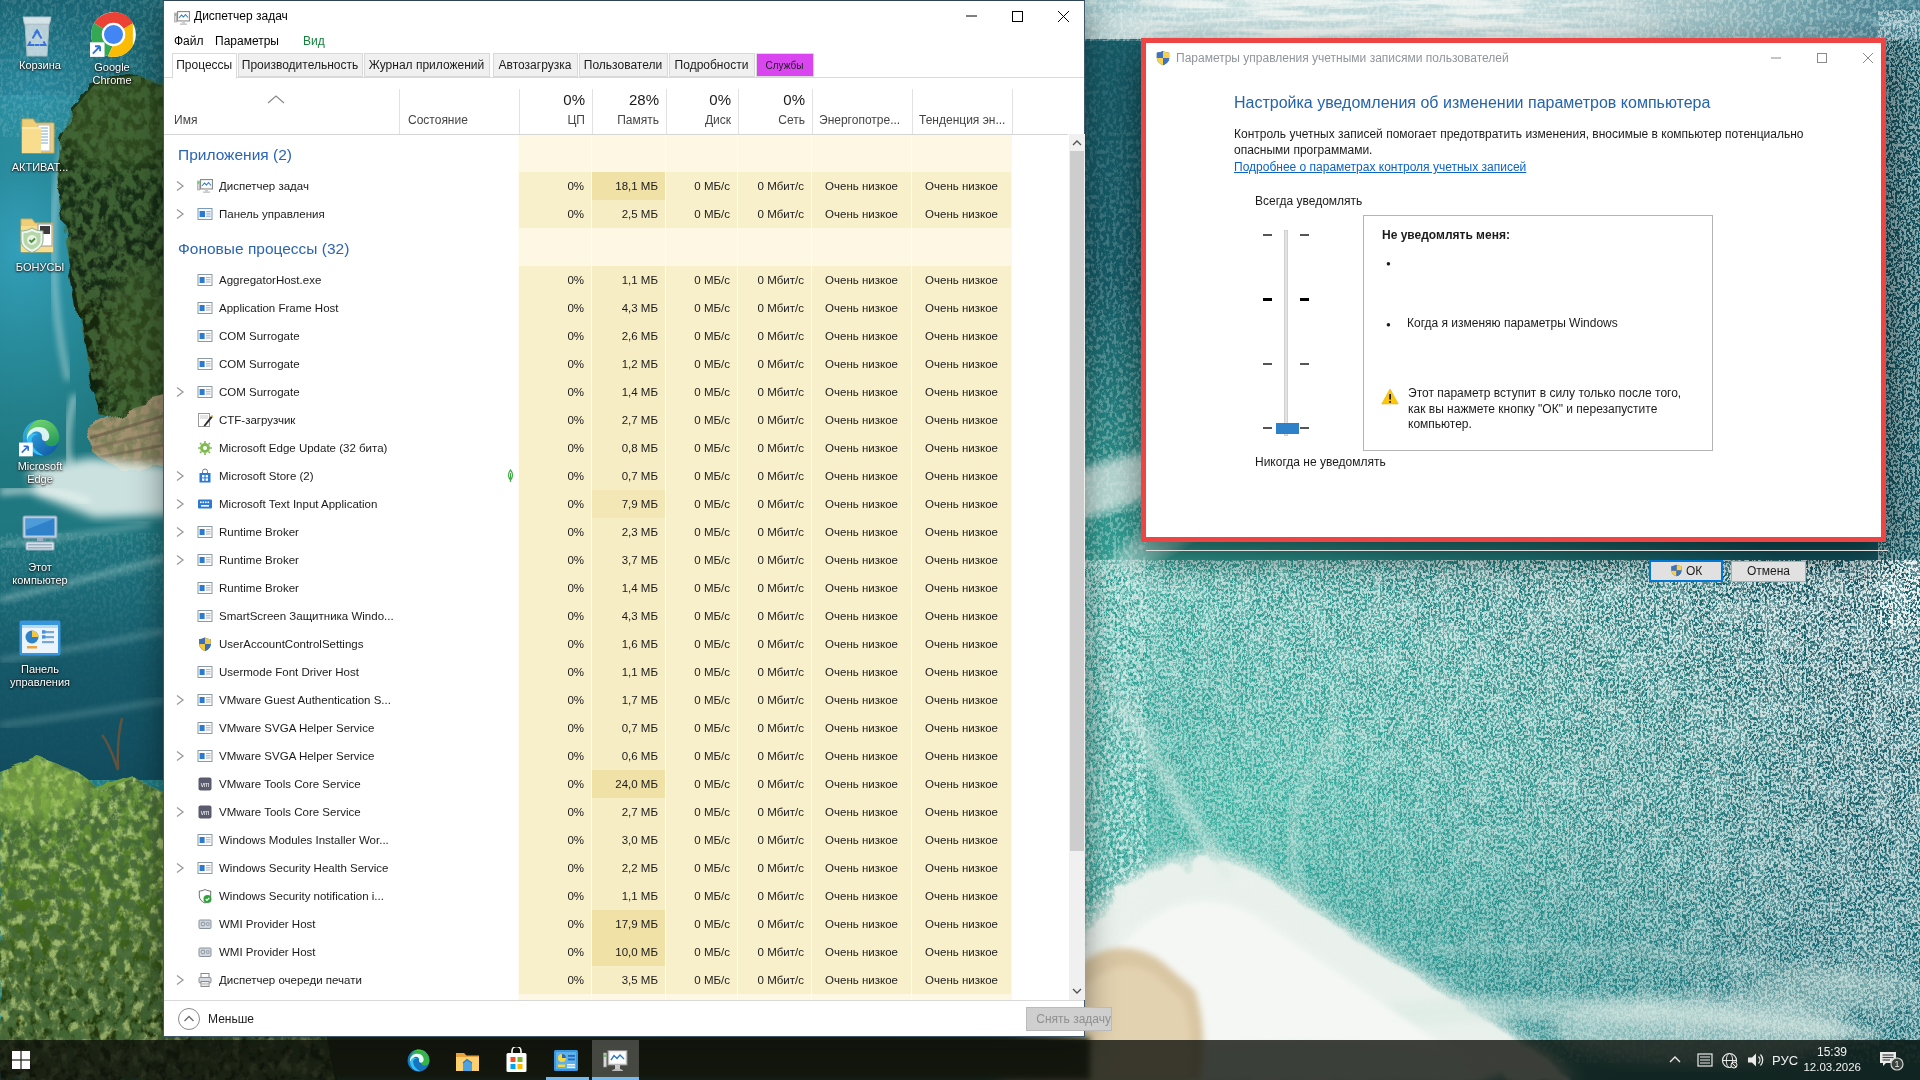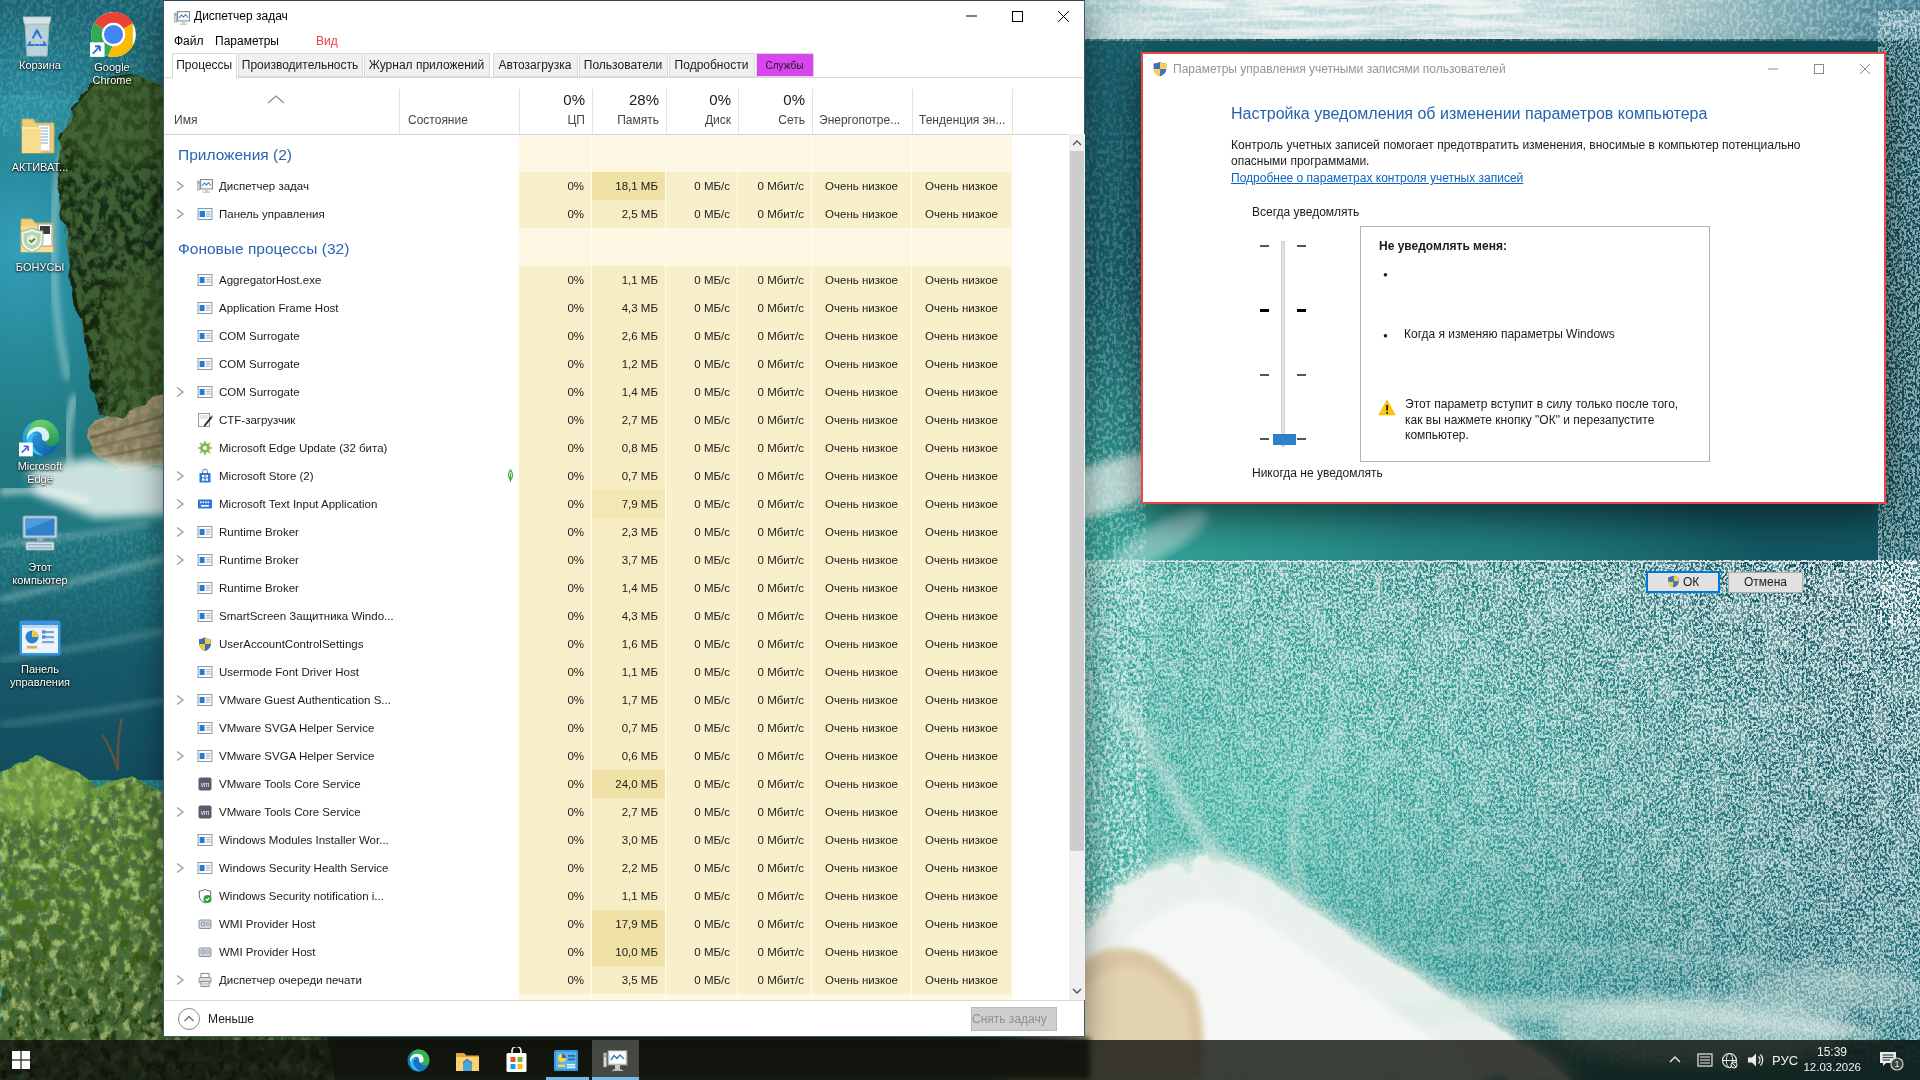--- a/index.html
+++ b/index.html
@@ -322,21 +322,21 @@
     </svg>
 <svg class="abs" style="left:830px;top:0" width="46" height="30">
       <rect x="18.5" y="10.5" width="10" height="10" fill="none" stroke="#000" stroke-width="1"></rect>
     </svg>
 <svg class="abs" style="left:876px;top:0" width="46" height="30">
       <line x1="18" y1="10" x2="29" y2="21" stroke="#000" stroke-width="1"></line>
       <line x1="29" y1="10" x2="18" y2="21" stroke="#000" stroke-width="1"></line>
     </svg>
 <div class="abs" style="left:10px;top:33px;font-size:12px;color:#000">Файл</div>
 <div class="abs" style="left:51px;top:33px;font-size:12px;color:#000">Параметры</div>
-<div class="abs" style="left:152px;top:33px;font-size:12px;color:#ef4444">Вид</div>
+<div class="abs" style="left:139px;top:33px;font-size:12px;color:#15803d">Вид</div>
 <div class="abs" style="left:0;top:52px;width:920px;height:25px;border-bottom:1px solid #d9d9d9"></div>
 <div class="abs" style="left:8px;top:52px;width:64.5px;background:#fff;border:1px solid #d9d9d9;border-bottom:1px solid #fff;z-index:3;height:26px;font-size:12px;text-align:center;line-height:23px;color:#1b1b1b;white-space:nowrap">Процессы</div>
 <div class="abs" style="left:73.5px;top:52px;width:125px;background:#f0f0f0;border:1px solid #d9d9d9;height:24px;font-size:12px;text-align:center;line-height:23px;color:#1b1b1b;white-space:nowrap">Производительность</div>
 <div class="abs" style="left:199.5px;top:52px;width:126px;background:#f0f0f0;border:1px solid #d9d9d9;height:24px;font-size:12px;text-align:center;line-height:23px;color:#1b1b1b;white-space:nowrap">Журнал приложений</div>
 <div class="abs" style="left:328.5px;top:52px;width:85px;background:#f0f0f0;border:1px solid #d9d9d9;height:24px;font-size:12px;text-align:center;line-height:23px;color:#1b1b1b;white-space:nowrap">Автозагрузка</div>
 <div class="abs" style="left:414.5px;top:52px;width:89px;background:#f0f0f0;border:1px solid #d9d9d9;height:24px;font-size:12px;text-align:center;line-height:23px;color:#1b1b1b;white-space:nowrap">Пользователи</div>
 <div class="abs" style="left:504.5px;top:52px;width:86px;background:#f0f0f0;border:1px solid #d9d9d9;height:24px;font-size:12px;text-align:center;line-height:23px;color:#1b1b1b;white-space:nowrap">Подробности</div>
 <div class="abs" style="left:591.5px;top:52px;width:58px;background:#d946ef;border:1px solid #d9d9d9;height:24px;font-size:10px;text-align:center;line-height:23px;color:#1b1b1b;white-space:nowrap">Службы</div>
 <svg class="abs" style="left:100px;top:92px" width="30" height="12">
       <polyline points="4,10 12,3 20,10" fill="none" stroke="#8a8a8a" stroke-width="1.2"></polyline>
@@ -817,23 +817,23 @@
 <svg class="abs" style="left:905px;top:984px" width="16" height="12">
       <polyline points="4,4 8,8 12,4" fill="none" stroke="#505050" stroke-width="1.3"></polyline>
     </svg>
 <div class="abs" style="left:906px;top:150px;width:14px;height:700px;background:#cdcdcd"></div>
 <div class="abs" style="left:0;top:999px;width:920px;height:1px;background:#d9d9d9"></div>
 <svg class="abs" style="left:13px;top:1006px" width="24" height="24">
       <circle cx="12" cy="12" r="10.5" fill="none" stroke="#8a8a8a"></circle>
       <polyline points="7.5,14 12,9.5 16.5,14" fill="none" stroke="#6a6a6a" stroke-width="1.3"></polyline>
     </svg>
 <div class="abs" style="left:44px;top:1011px;font-size:12px;color:#1b1b1b">Меньше</div>
-<div class="abs" style="left:807px;top:1006px;width:86px;height:24px;background:#cfcfcf;border:1px solid #bababa;font-size:12px;color:#8f8f8f;text-align:left;line-height:22px">Снять задачу</div>
+<div class="abs" style="left:862px;top:1006px;width:86px;height:24px;background:#cfcfcf;border:1px solid #bababa;font-size:12px;color:#8f8f8f;text-align:right;line-height:22px">Снять задачу</div>
 </div>
-<div class="abs" style="left:1141px;top:52px;width:745px;height:452px;background:#fff;border:2px solid #ef4444;box-shadow:0 14px 34px rgba(0,0,0,0.5)">
+<div class="abs" style="left:1141px;top:38px;width:745px;height:504px;background:#fff;border:5px solid #ef4444;box-shadow:0 14px 34px rgba(0,0,0,0.5)">
 <div class="abs" style="left:9px;top:7px"><svg width="16" height="16" viewBox="0 0 16 16" style="vertical-align:-2px">
         <path d="M8 1 C10.2 2.2 12.4 2.7 14.2 2.7 L14.2 8 C14.2 11.6 11.3 14 8 15.2 C4.7 14 1.8 11.6 1.8 8 L1.8 2.7 C3.6 2.7 5.8 2.2 8 1 Z" fill="#2b5797"></path>
         <path d="M8 1 C10.2 2.2 12.4 2.7 14.2 2.7 L14.2 8 L8 8 Z" fill="#f9d04c"></path>
         <path d="M1.8 8 C1.8 11.6 4.7 14 8 15.2 L8 8 Z" fill="#f9d04c"></path>
         <path d="M8 1 C5.8 2.2 3.6 2.7 1.8 2.7 L1.8 8 L8 8 Z" fill="#3f72bf"></path>
         <path d="M14.2 8 C14.2 11.6 11.3 14 8 15.2 L8 8 Z" fill="#3f72bf"></path>
       </svg></div>
 <div class="abs" style="left:30px;top:8px;font-size:12px;color:#8f959b">Параметры управления учетными записями пользователей</div>
 <svg class="abs" style="left:607px;top:0" width="46" height="30">
       <line x1="18" y1="15" x2="28" y2="15" stroke="#8a8a8a" stroke-width="1"></line>

